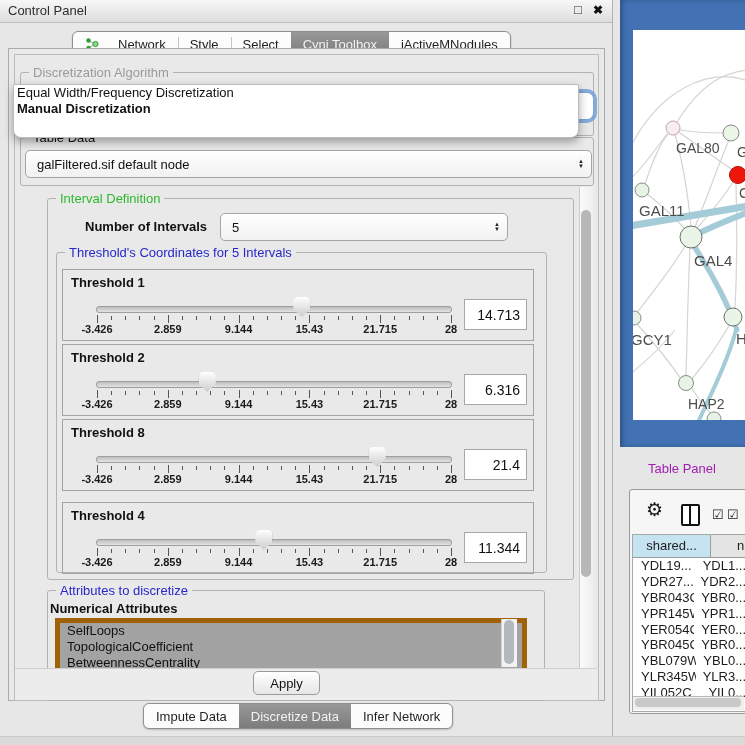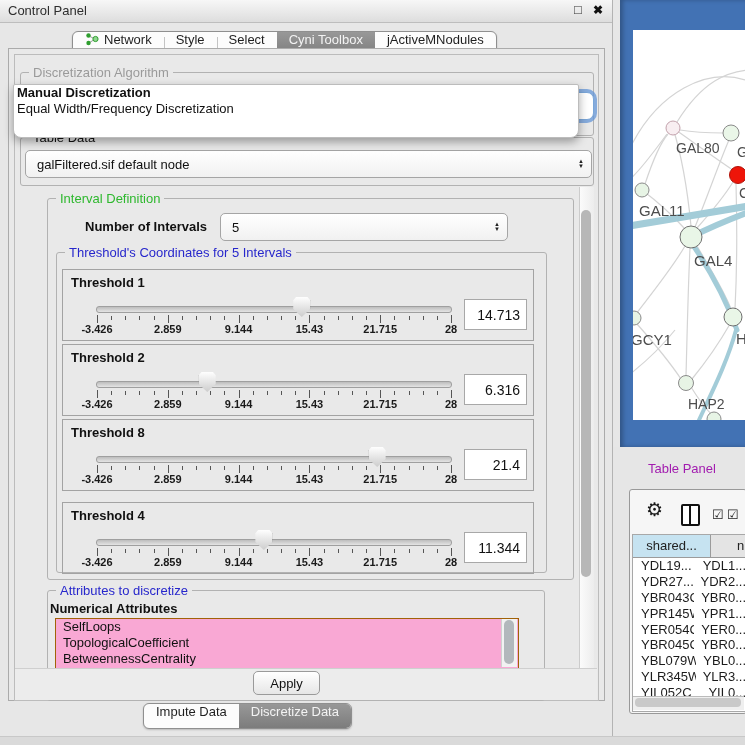--- a/index.html
+++ b/index.html
@@ -8,21 +8,21 @@
 
   
   #cp-titlebar{left:0;top:0;width:612px;height:22px;background:linear-gradient(#f7f7f7,#dddddd);border-bottom:1px solid #bdbdbd;}
   #cp-title{left:8px;top:3px;font-size:13px;color:#2e2e2e;}
   #float-btn{left:574px;top:2px;font-size:13px;color:#333;cursor:default;}
   #close-btn{left:593px;top:3px;font-size:12px;font-weight:bold;color:#111;}
   #cp-right-edge{left:612px;top:0;width:1px;height:745px;background:#b3b3b3;}
 
   
   .tabgroup{position:absolute;display:flex;height:24px;background:#fcfcfc;border:1px solid #8f8f8f;border-radius:6px;overflow:hidden;box-shadow:0 1px 2px rgba(0,0,0,.2);}
-  .tab{display:flex;align-items:flex-start;gap:5px;padding:0 12px;font-size:13px;color:#1f1f1f;position:relative;white-space:nowrap;}
+  .tab{display:flex;align-items:center;gap:19px;padding:0 12px;font-size:13px;color:#1f1f1f;position:relative;white-space:nowrap;}
   .tab::before{content:"";position:absolute;left:0;top:5px;bottom:5px;width:1px;background:#c4c4c4;}
   .tab.nosep::before,.tab.selected::before{display:none;}
   .tab.selected{background:linear-gradient(#989898,#7c7c7c);color:#f3f3f3;}
   #top-tabs{left:72px;top:31px;}
   #bottom-tabs{left:143px;top:703px;}
   .tab-icon svg{display:block;}
 
   
   #content-outer{left:8px;top:48px;width:595px;height:651px;border:1px solid #ababab;background:#e9e9e9;}
   #content-inner{left:14px;top:54px;width:583px;height:645px;border:1px solid #bcbcbc;}
@@ -62,21 +62,21 @@
   .ticks{position:absolute;left:34px;top:44px;width:354px;height:9px;}
   .tick{position:absolute;width:1px;background:#555;}
   .tick.minor{height:4px;top:2px;}
   .tick.major{height:8px;top:1px;}
   .ticklabels{position:absolute;left:34px;top:53px;width:354px;height:12px;font-size:11px;font-weight:bold;color:#1a1a1a;}
   .ticklabel{position:absolute;transform:translateX(-50%);white-space:nowrap;}
   .vbox{position:absolute;right:6px;top:29px;width:55px;height:29px;background:#fff;border:1px solid #a8a8a8;font-size:14px;color:#111;display:flex;align-items:center;justify-content:flex-end;padding-right:6px;}
 
   #grp-attr{left:47px;top:590px;width:496px;height:109px;}
   #attr-title{left:50px;top:601px;font-size:13px;font-weight:bold;color:#111;}
-  #attr-list{left:55px;top:618px;width:462px;height:50px;background:#f9a8d4;border:1px solid #a16207;overflow:hidden;font-size:13px;color:#111;}
+  #attr-list{left:55px;top:618px;width:462px;height:50px;background:#a3a3a3;border:5px solid #a16207;overflow:hidden;font-size:13px;color:#111;}
   .attr-item{padding-left:7px;line-height:16px;white-space:nowrap;}
   #attr-sb{left:501px;top:619px;width:15px;height:48px;background:#f2f2f2;border-left:1px solid #d0d0d0;}
   #attr-sb-thumb{left:504px;top:620px;width:10px;height:44px;background:#b2b8bc;border-radius:5px;}
 
   #apply-strip{left:15px;top:668px;width:582px;height:31px;background:#ececec;border-top:1px solid #cfcfcf;z-index:2;}
   #apply-btn{left:253px;top:671px;width:65px;height:22px;background:linear-gradient(#ffffff,#e6e6e6);border:1px solid #9a9a9a;border-radius:5px;font-size:13px;color:#111;display:flex;align-items:center;justify-content:center;z-index:3;}
 
   
   #net-window{left:620px;top:0;width:125px;height:447px;background:#4272b4;box-shadow:inset 3px 0 4px rgba(0,0,0,.25);}
   #net-canvas{left:633px;top:30px;width:112px;height:390px;background:#fff;overflow:hidden;}
@@ -141,22 +141,22 @@
   <div class="abs" id="content-outer"></div>
   <div class="abs" id="content-inner"></div>
 
   <div class="groupbox" id="grp-algo">
     <span class="grouplabel lbl-gray">Discretization Algorithm</span>
   </div>
   <div class="abs" id="focus-combo"></div>
 
   <div class="abs" id="popup">
     <div id="popup-list">
+        <div class="popup-item">Equal Width/Frequency Discretization</div>
         <div class="popup-item bold">Manual Discretization</div>
-        <div class="popup-item">Equal Width/Frequency Discretization</div>
       </div>
   </div>
 
   <div class="groupbox" id="grp-table">
     <span class="grouplabel lbl-black">Table Data</span>
   </div>
   <div class="combo" id="combo-table">
     <span class="combo-text">galFiltered.sif default node</span>
     <span class="stepper">
         <span>▲</span>
@@ -375,20 +375,23 @@
 
   <div class="abs" id="apply-strip"></div>
   <div class="abs" id="apply-btn">Apply</div>
 
   <div class="tabgroup" id="bottom-tabs">
       <div class="tab nosep">
         <span class="tab-label">Impute Data</span>
       </div>
       <div class="tab selected">
         <span class="tab-label">Discretize Data</span>
+      </div>
+      <div class="tab nosep">
+        <span class="tab-label">Infer Network</span>
       </div>
     </div>
 
   <div class="abs" id="net-window">
     
   </div>
   <div class="abs" id="net-canvas"><svg width="112" height="390" viewBox="0 0 112 390">
         <path d="M40,98 C50,130 55,165 58,196" fill="none" stroke="#d4d4d4" stroke-width="1.2"></path>
         <path d="M40,98 C60,112 85,130 100,140" fill="none" stroke="#d4d4d4" stroke-width="1.2"></path>
         <path d="M47,100 C65,103 80,103 90,103" fill="none" stroke="#d4d4d4" stroke-width="1.2"></path>

